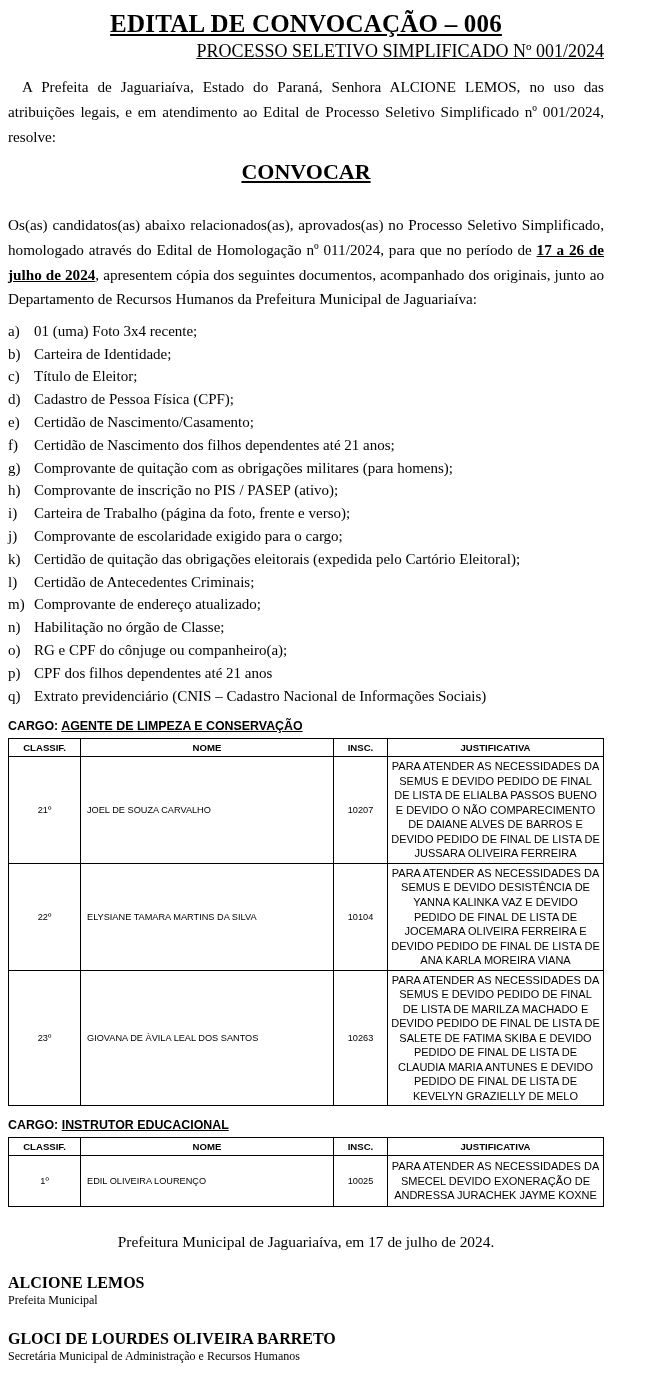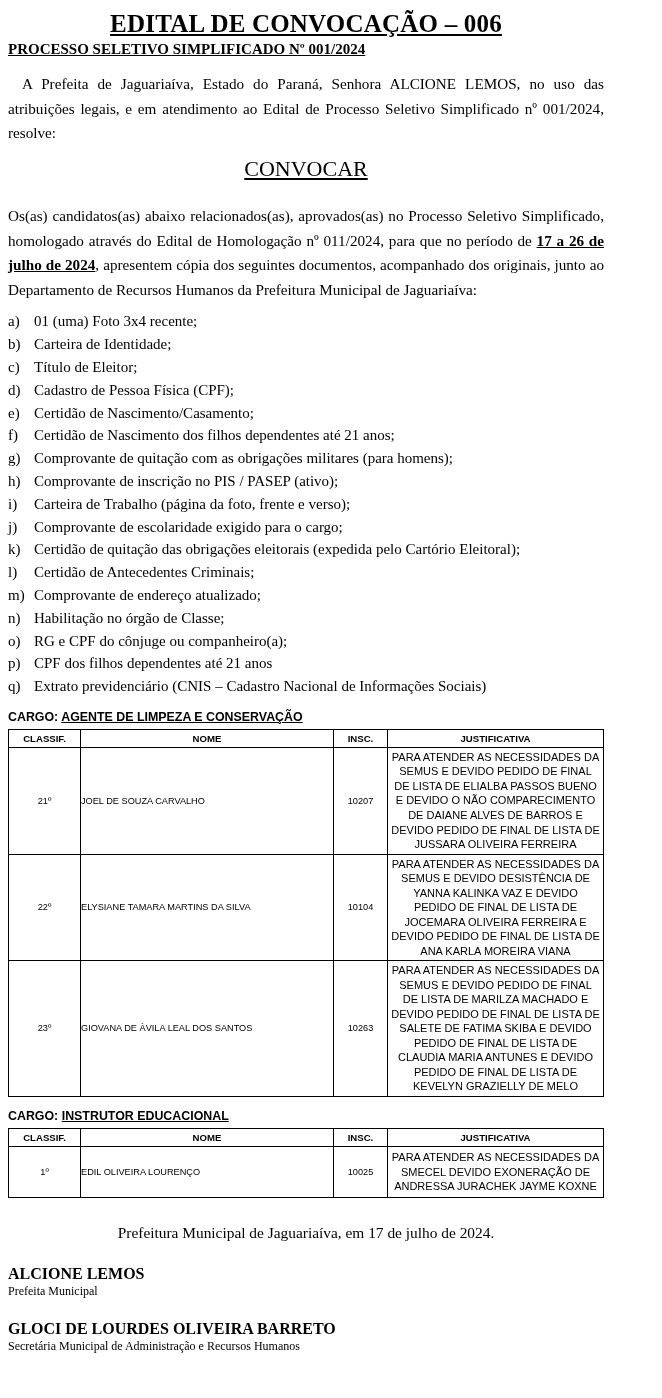--- a/index.html
+++ b/index.html
@@ -21,43 +21,43 @@
   .title-1 {
     text-align: center;
     font-size: 25px;
     font-weight: bold;
     text-decoration: underline;
     line-height: 1.15;
     margin: 4px 0 2px 0;
     letter-spacing: 0.2px;
   }
   .title-2 {
-    text-align: left;
-    font-size: 15px;
-    font-weight: bold;
+    text-align: right;
+    font-size: 18px;
+    font-weight: normal;
     text-decoration: underline;
     line-height: 1.15;
     margin: 0 0 14px 0;
   }
   p.body-text {
     text-align: justify;
     font-size: 15.2px;
     line-height: 1.62;
     margin: 0 0 6px 0;
     text-indent: 0;
   }
   p.intro {
     text-indent: 14px;
   }
   .convocar {
     text-align: center;
     font-size: 22px;
-    font-weight: normal;
-    text-decoration: underline;
-    margin: 10px 0 22px 0;
+    font-weight: bold;
+    text-decoration: underline;
+    margin: 10px 0 28px 0;
   }
   .u-bold {
     font-weight: bold;
     text-decoration: underline;
   }
   ol.doc-list {
     list-style: none;
     margin: 8px 0 10px 0;
     padding: 0;
   }
@@ -103,21 +103,21 @@
     height: 15px;
     padding: 1px 2px;
   }
   table.grid td.c-classif {
     font-size: 9.2px;
     text-align: center;
   }
   table.grid td.c-nome {
     font-size: 9.2px;
     text-align: left;
-    padding-left: 0;
+    padding-left: 6px;
   }
   table.grid td.c-insc {
     font-size: 9.2px;
     text-align: center;
   }
   table.grid td.c-just {
     font-size: 11px;
     text-align: center;
     line-height: 1.32;
     margin-left: 16px;

